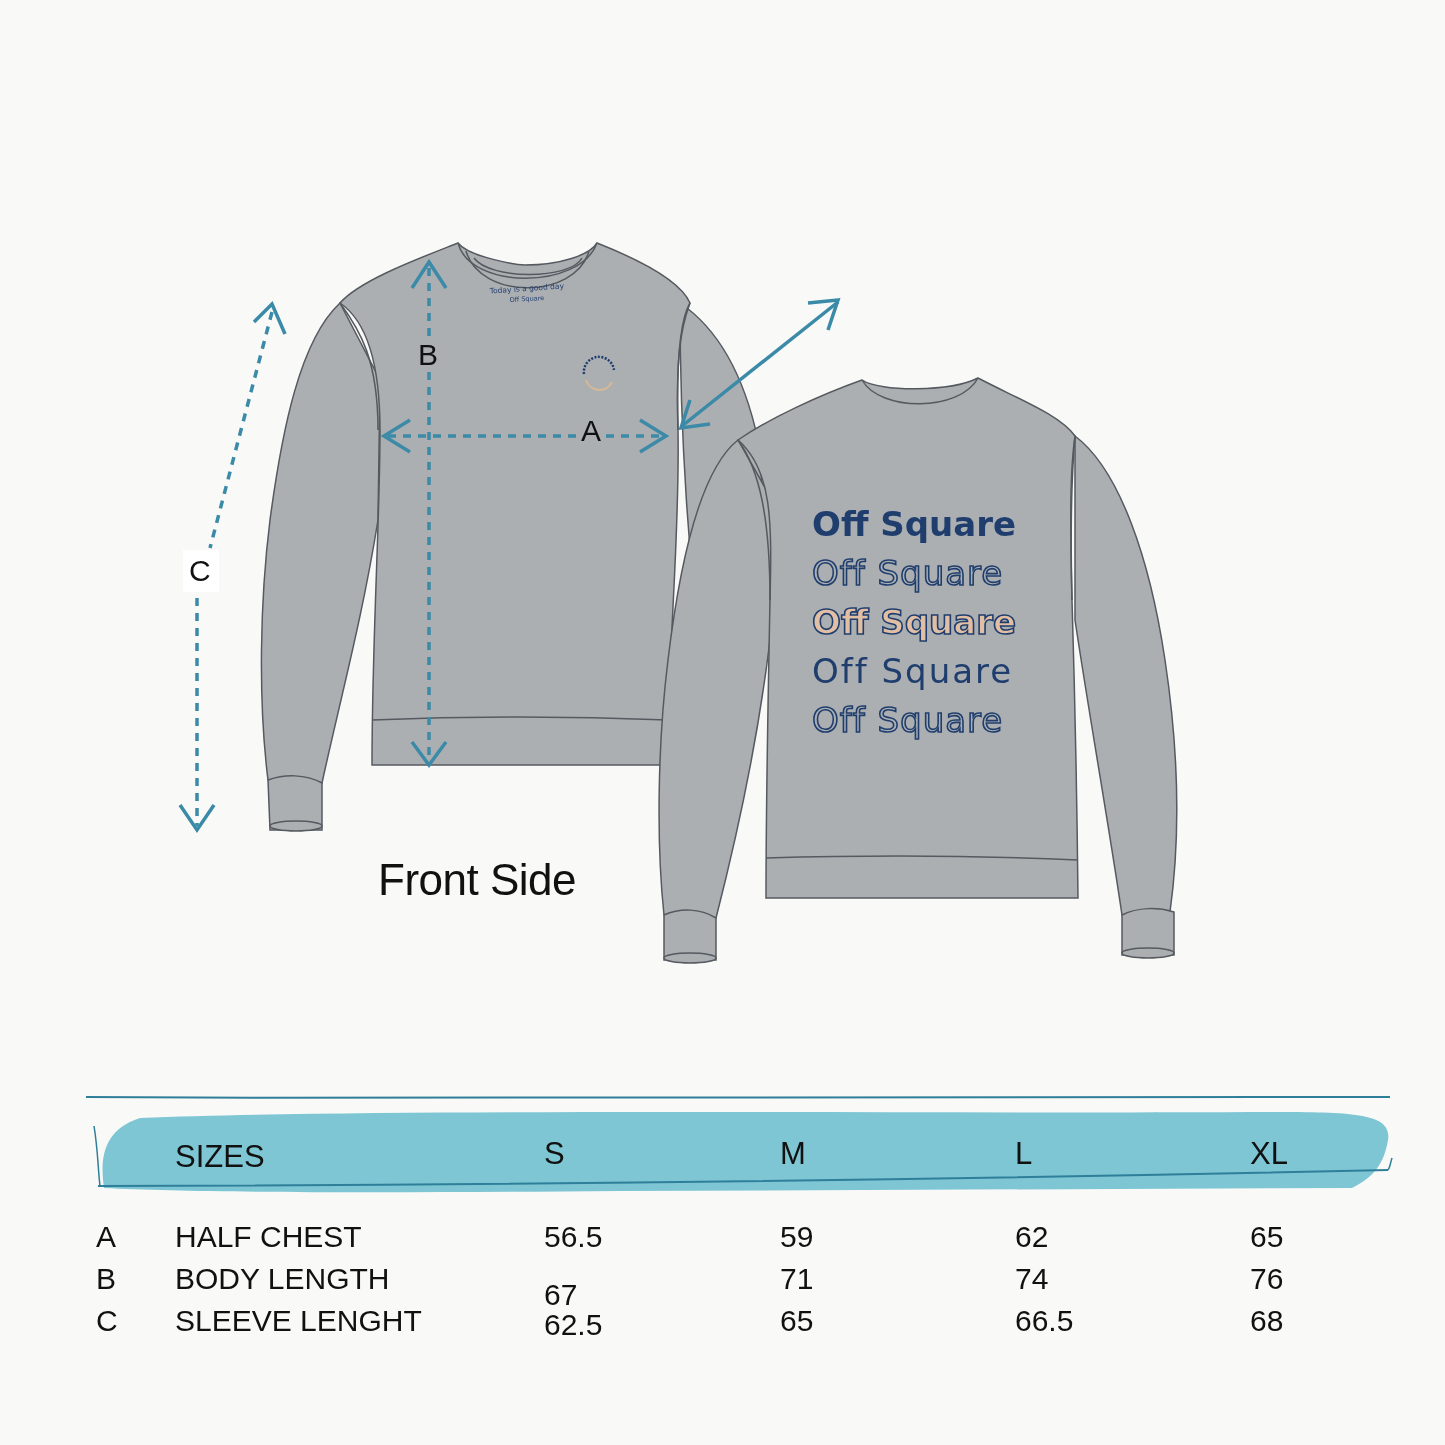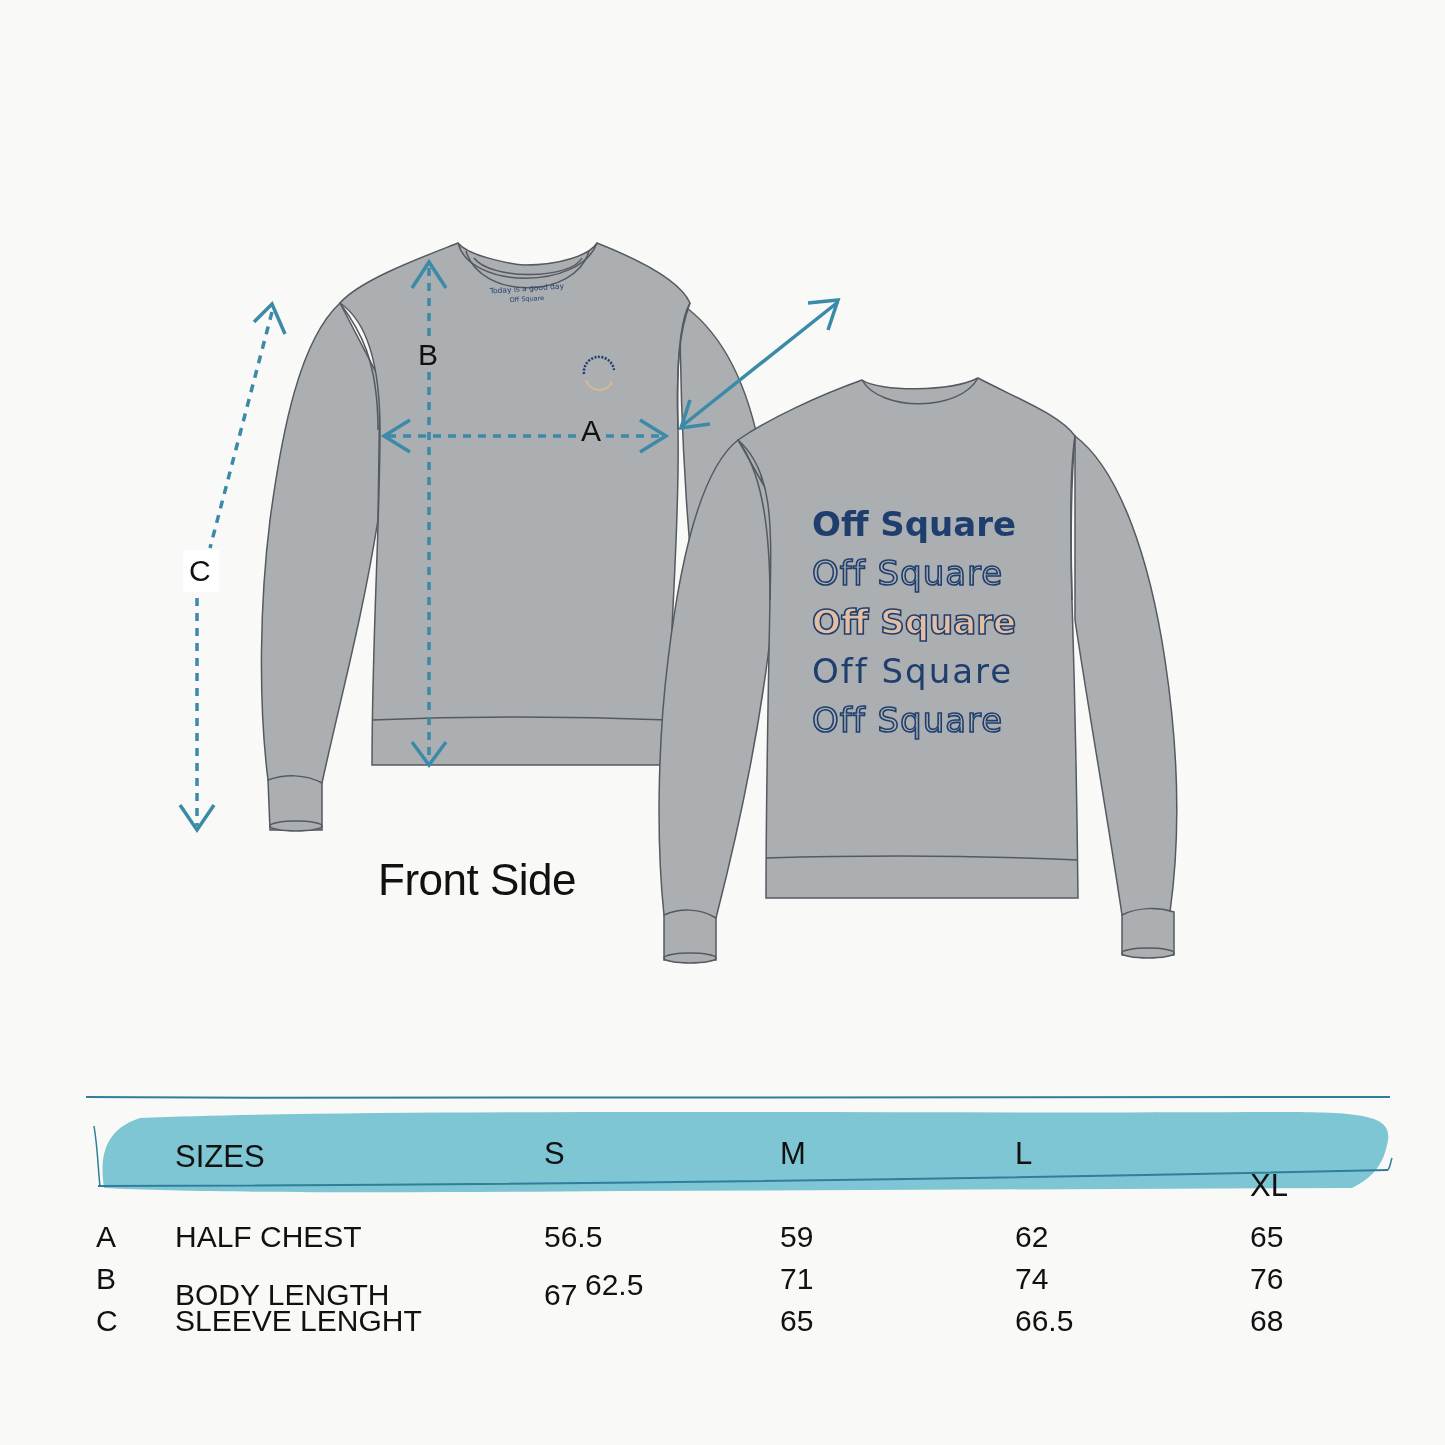--- a/index.html
+++ b/index.html
@@ -205,42 +205,42 @@
     <span class="print-line thin">Off Square</span>
     <span class="print-line outline">Off Square</span>
   </div>
 
   <div class="size-table">
 
     <div class="th" style="left:175px; top:1141px;text-align:right;">SIZES</div>
     <div class="th" style="left:544px;">S</div>
     <div class="th" style="left:780px;">M</div>
     <div class="th" style="left:1015px;">L</div>
-    <div class="th" style="left:1250px;margin-top:32px;">XL</div>
+    <div class="th" style="left:1250px;">XL</div>
 
     <div>
       <div class="row-cell" style="left:96px; top:1222px;">A</div>
       <div class="row-cell" style="left:175px; top:1222px;">HALF CHEST</div>
       <div class="row-cell" style="left:544px; top:1222px;">56.5</div>
       <div class="row-cell" style="left:780px; top:1222px;">59</div>
       <div class="row-cell" style="left:1015px; top:1222px;">62</div>
       <div class="row-cell" style="left:1250px; top:1222px;">65</div>
     </div>
 
     <div>
       <div class="row-cell" style="left:96px; top:1264px;">B</div>
-      <div class="row-cell" style="left:175px; top:1264px;margin-top:16px;">BODY LENGTH</div>
+      <div class="row-cell" style="left:175px; top:1264px;">BODY LENGTH</div>
       <div class="row-cell" style="left:544px; top:1264px;margin-top:16px;">67</div>
       <div class="row-cell" style="left:780px; top:1264px;">71</div>
       <div class="row-cell" style="left:1015px; top:1264px;">74</div>
       <div class="row-cell" style="left:1250px; top:1264px;">76</div>
     </div>
 
     <div>
       <div class="row-cell" style="left:96px; top:1306px;">C</div>
       <div class="row-cell" style="left:175px; top:1306px;">SLEEVE LENGHT</div>
-      <div class="row-cell" style="left:544px; top:1270px;margin-left:41px;">62.5</div>
+      <div class="row-cell" style="left:544px; top:1310px;">62.5</div>
       <div class="row-cell" style="left:780px; top:1306px;">65</div>
       <div class="row-cell" style="left:1015px; top:1306px;">66.5</div>
       <div class="row-cell" style="left:1250px; top:1306px;">68</div>
     </div>
   </div>
 </div>
 
 </body></html>

